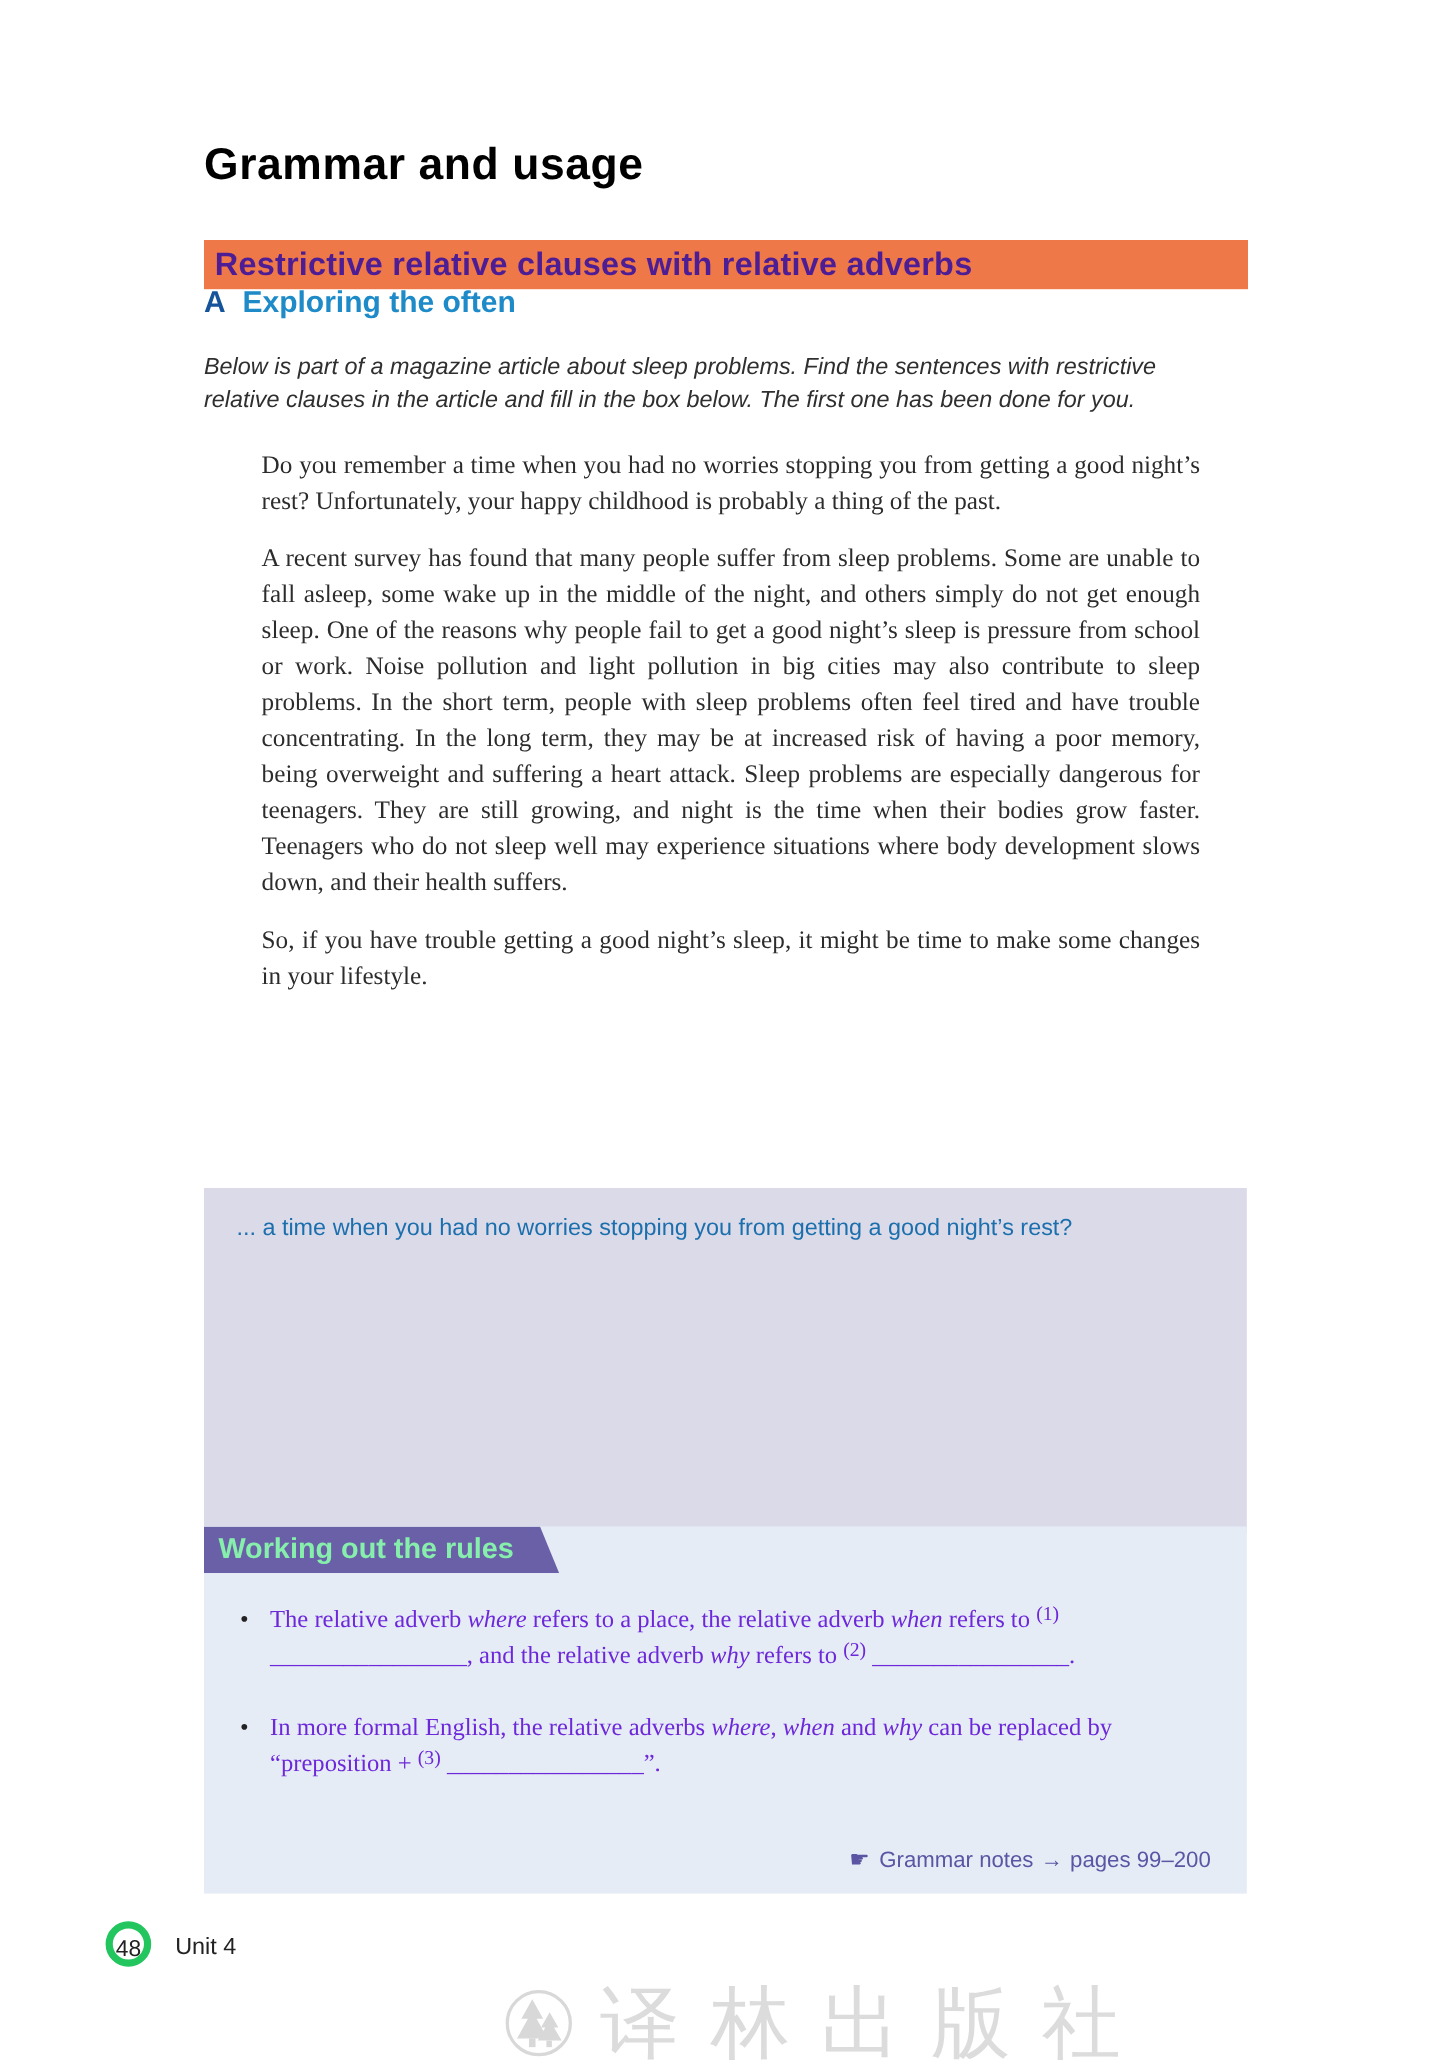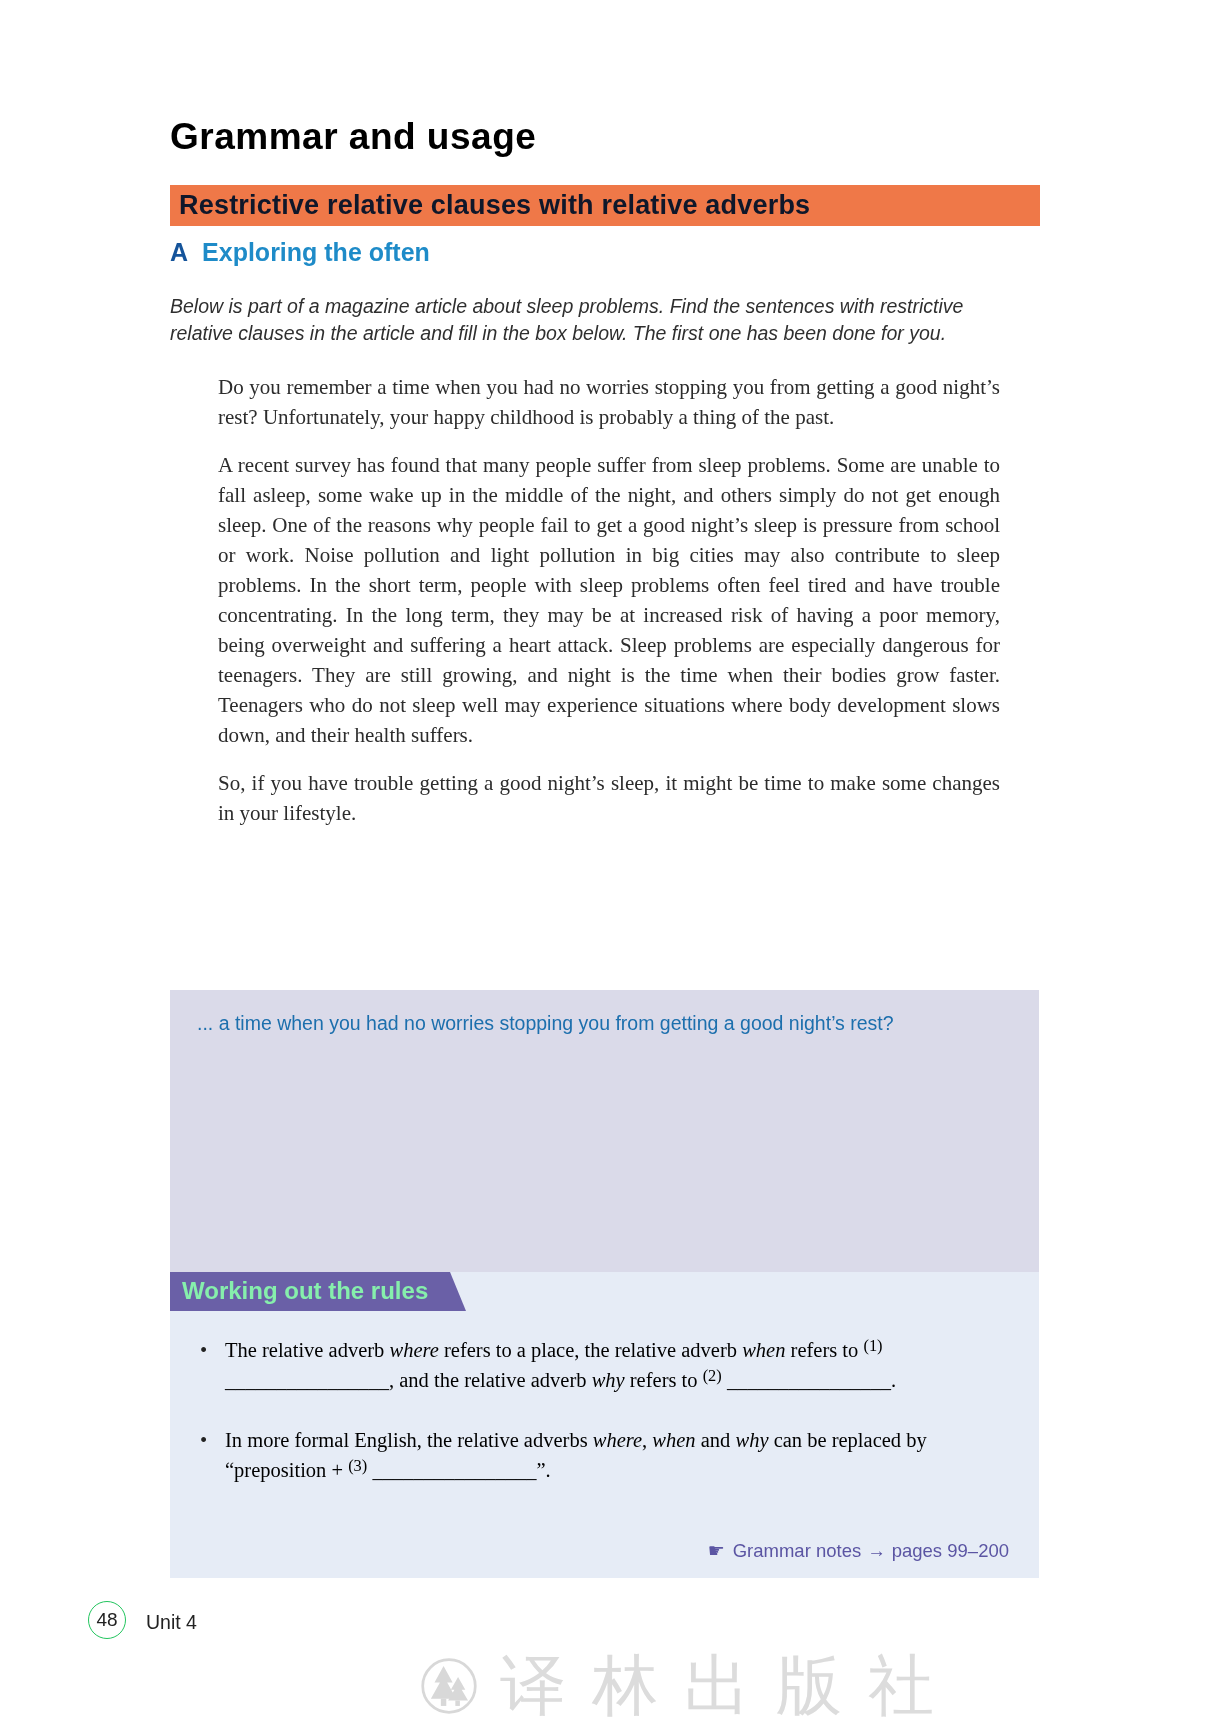--- a/index.html
+++ b/index.html
@@ -17,24 +17,24 @@
   .page-title {
     position: absolute;
     left: 170px; top: 116px;
     font-size: 37px;
     font-weight: 700;
     color: #000000;
     letter-spacing: 0.5px;
   }
   .topic-banner {
     position: absolute;
-    left: 170px; top: 185px;
+    left: 170px; top: 200px;
     width: 870px; height: 41px;
     background: #ef7848;
-    color: #0f172a;
+    color: #4c1d95;
     font-size: 27px;
     font-weight: 700;
     line-height: 40px;
     padding-left: 9px;
     letter-spacing: 0.2px;
   }
   .section-heading {
     position: absolute;
     left: 170px; top: 238px;
     font-size: 25px;
@@ -104,21 +104,21 @@
   }
   .rules-bullets {
     position: absolute;
     left: 0; top: 63px;
     width: 100%;
     padding: 0 48px 0 28px;
     list-style: none;
     font-family: "Liberation Serif", "DejaVu Serif", serif;
     font-size: 20.5px;
     line-height: 30px;
-    color: #000000;
+    color: #6d28d9;
   }
   .rules-bullets li {
     position: relative;
     padding-left: 27px;
     margin-bottom: 30px;
   }
   .rules-bullets li::before {
     content: "\2022";
     position: absolute;
     left: 2px; top: 0;
@@ -137,21 +137,21 @@
     font-size: 18.5px;
   }
   .grammar-note .hand-icon { margin-right: 8px; font-size: 19px; }
   .grammar-note .arrow-icon { margin: 0 6px; }
 
   
   .page-number-circle {
     position: absolute;
     left: 88px; top: 1601px;
     width: 38px; height: 38px;
-    border: 1px solid #22c55e;
+    border: 6px solid #22c55e;
     border-radius: 50%;
     text-align: center;
     line-height: 35px;
     font-size: 19px;
     color: #222222;
   }
   .unit-label {
     position: absolute;
     left: 146px; top: 1611px;
     font-size: 19.5px;

